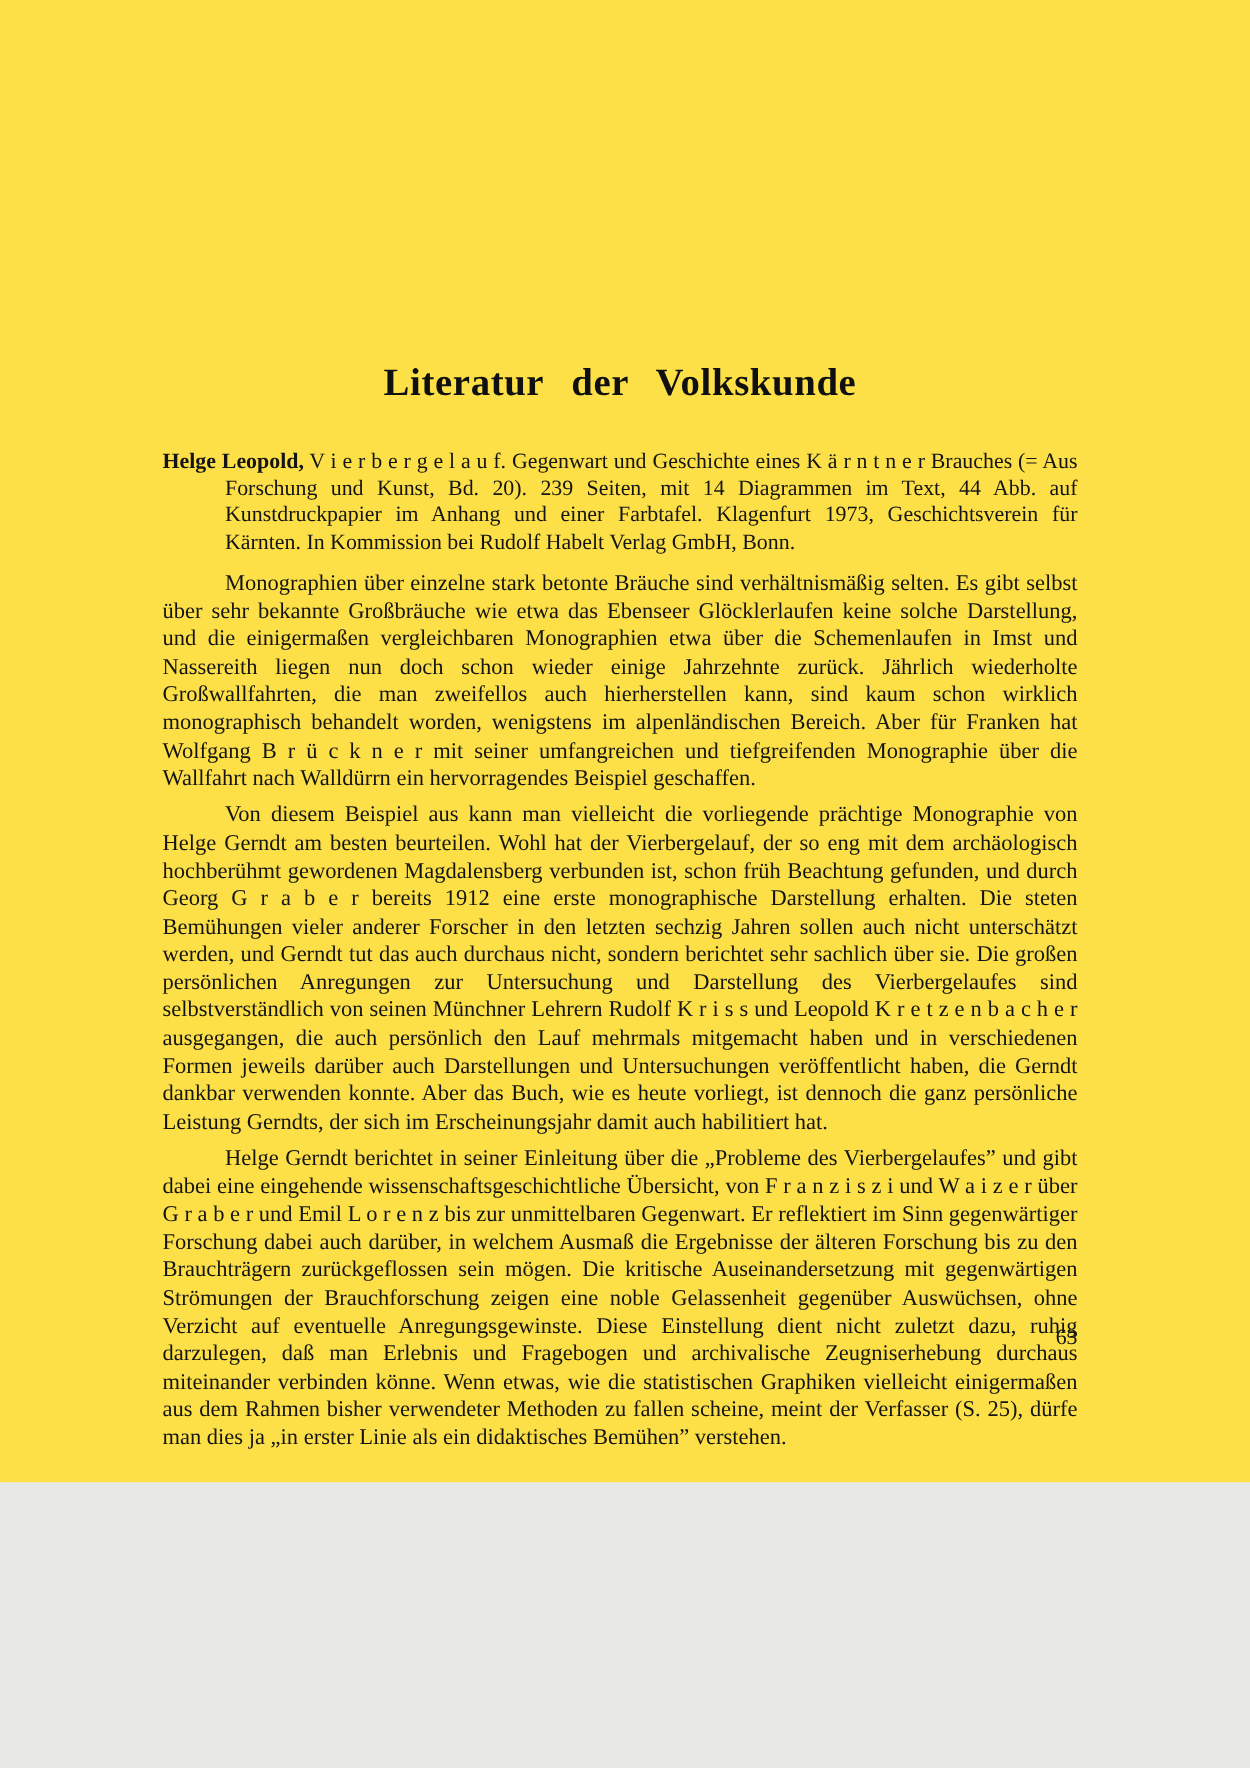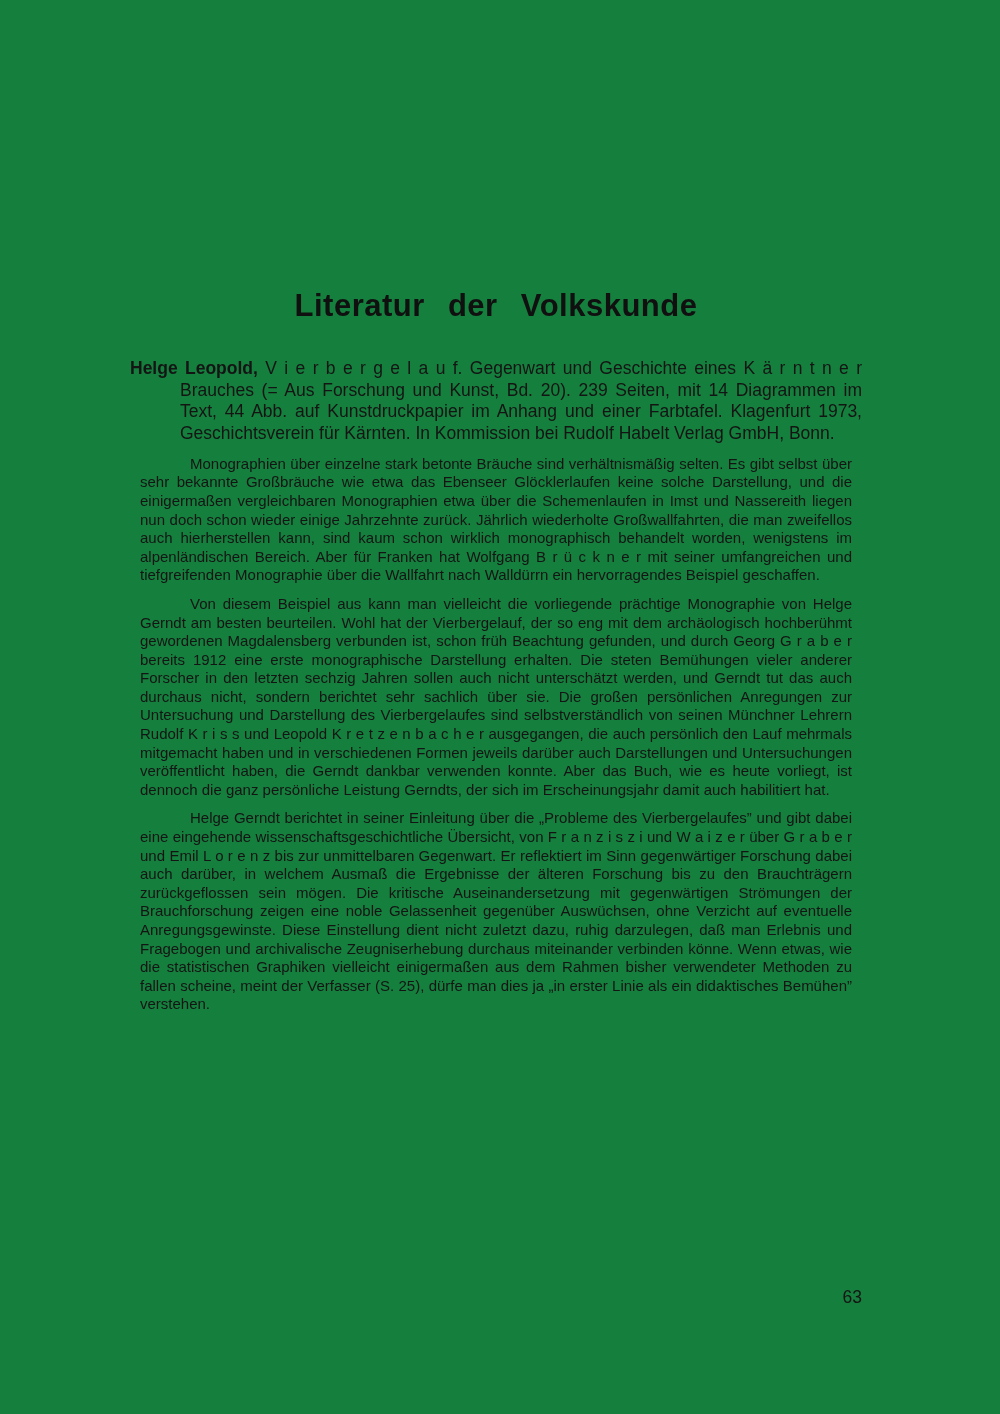--- a/index.html
+++ b/index.html
@@ -3,25 +3,25 @@
 <meta charset="utf-8">
 <style>
   html, body {
     margin: 0;
     padding: 0;
     background: #e8e8e6;
   }
   .page {
     position: relative;
     width: 1000px;
-    height: 1414px;
+    height: 1186px;
     margin: 0 auto;
-    background: #15803d;
+    background: #fde047;
     color: #141414;
-    font-family: Liberation Sans, sans-serif;
+    font-family: Liberation Serif, serif;
     box-sizing: border-box;
     overflow: hidden;
   }
   .content {
     position: absolute;
     left: 130px;
     top: 0;
     width: 732px;
   }
   .title {
@@ -38,24 +38,24 @@
     padding-left: 50px;
     text-indent: -50px;
     text-align: justify;
     font-size: 17.5px;
     line-height: 1.24;
   }
   .bib .bib-author {
     font-weight: bold;
   }
   .para {
-    margin: 10px;
+    margin: 0;
     text-indent: 50px;
     text-align: justify;
-    font-size: 15px;
+    font-size: 18px;
     line-height: 1.24;
   }
   .para + .para {
     margin-top: 1px;
   }
   .para.spaced {
     margin-top: 7px;
   }
   .page-number {
     position: absolute;

